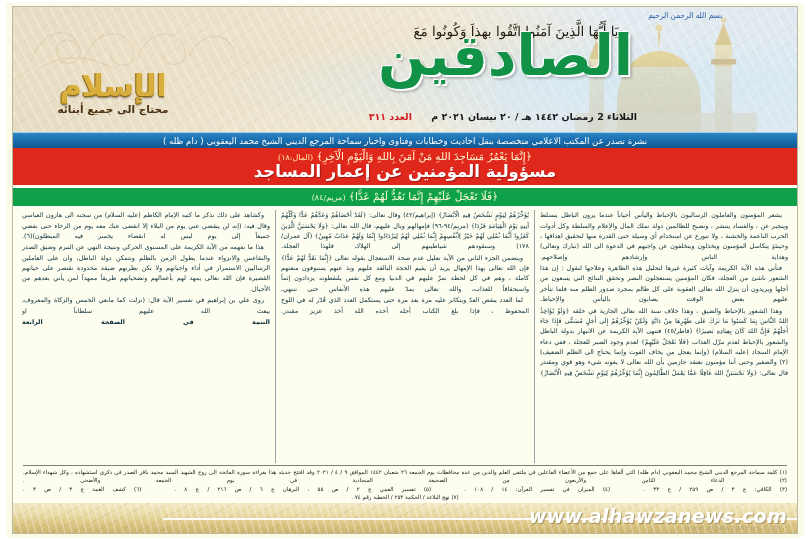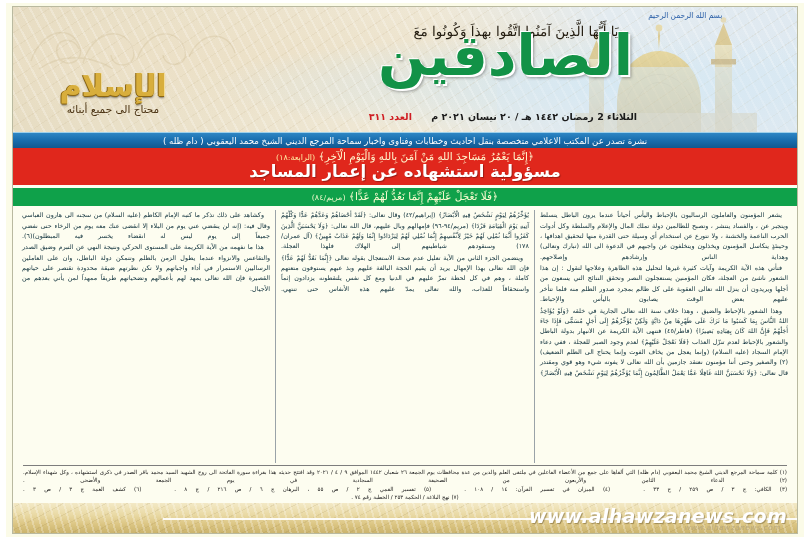--- a/index.html
+++ b/index.html
@@ -79,21 +79,21 @@
   }
   .emblem-word{
     font-size:30px;font-weight:bold;line-height:1;
     color:#d8ae3c;
     text-shadow:
       0 1px 0 #8a6512, 1px 0 0 #f3dd9a, -1px 0 0 #8a6512,
       0 2px 2px rgba(0,0,0,.45);
     letter-spacing:2px;
   }
   .emblem-sub{
-    margin-top:2px;font-size:10.5px;font-weight:normal;color:#4a3212;
+    margin-top:2px;font-size:10.5px;font-weight:bold;color:#4a3212;
     letter-spacing:.4px;
   }
 
   
   .bluebar{
     flex:0 0 15px;height:15px;
     background:linear-gradient(180deg,#2e86c4 0%,#1a6fb0 45%,#12588f 100%);
     color:#ffffff;font-size:8.6px;font-weight:normal;
     display:flex;align-items:center;justify-content:center;
     white-space:nowrap;letter-spacing:.1px;
@@ -255,23 +255,23 @@
         <div class="emblem-word">الإسلام</div>
         <div class="emblem-sub">محتاج الى جميع أبنائه</div>
       </div>
     </div>
 
     <div class="bluebar">نشرة تصدر عن المكتب الاعلامي متخصصة بنقل احاديث وخطابات وفتاوى واخبار سماحة المرجع الديني الشيخ محمد اليعقوبي ( دام ظله )</div>
 
     <div class="bar red">
       <div class="ayah">
         <span>﴿إِنَّمَا يَعْمُرُ مَسَاجِدَ اللهِ مَنْ آمَنَ بِاللهِ وَالْيَوْمِ الْآخِرِ﴾</span>
-        <span class="ref">(الرابعة:١٨)</span>
-      </div>
-      <div class="hl">مسؤولية استشهاده عن إعمار المساجد</div>
+        <span class="ref">(المال:١٨)</span>
+      </div>
+      <div class="hl">مسؤولية المؤمنين عن إعمار المساجد</div>
     </div>
 
     <div class="bar-gap"></div>
 
     <div class="bar green">
       <div class="ayah">
         <span>﴿فَلَا تَعْجَلْ عَلَيْهِمْ إِنَّمَا نَعُدُّ لَهُمْ عَدًّا﴾</span>
         <span class="ref">(مريم/٨٤)</span>
       </div>
     </div>
@@ -280,25 +280,28 @@
 
       <div class="col">
         <p class="ind">يشعر المؤمنون والعاملون الرساليون بالإحباط واليأس أحياناً عندما يرون الباطل يتسلط ويتجبر عن ، والفساد ينتشر ، وتصبح للظالمين دولة تملك المال والإعلام والسلطة وكل أدوات الحرب الناعمة والخشنة ، ولا تتورع عن استخدام أي وسيلة حتى القدرة منها لتحقيق اهدافها ، وحينئذٍ يتكاسل المؤمنون ويخذلون ويتخلفون عن واجبهم في الدعوة الى الله (تبارك وتعالى) وهداية الناس وإرشادهم وإصلاحهم.</p>
         <p class="ind">فتأتي هذه الآية الكريمة وآيات كثيرة غيرها لتحليل هذه الظاهرة وعلاجها لتقول : إن هذا الشعور ناشئ من العجلة، فكان المؤمنين يستعجلون النصر وتحقق النتائج التي يسعون من أجلها ويريدون أن ينزل الله تعالى العقوبة على كل ظالم بمجرد صدور الظلم منه فلما تتأخر عليهم بعض الوقت يصابون باليأس والإحباط.</p>
         <p class="ind">وهذا الشعور بالإحباط والضيق ، وهذا خلاف سنة الله تعالى الجارية في خلقه ﴿وَلَوْ يُؤَاخِذُ اللهُ النَّاسَ بِمَا كَسَبُوا مَا تَرَكَ عَلَى ظَهْرِهَا مِنْ دَابَّةٍ وَلَكِنْ يُؤَخِّرُهُمْ إِلَى أَجَلٍ مُسَمًّى فَإِذَا جَاءَ أَجَلُهُمْ فَإِنَّ اللهَ كَانَ بِعِبَادِهِ بَصِيرًا﴾ (فاطر/٤٥) فتنهى الآية الكريمة عن الانبهار بدولة الباطل والشعور بالإحباط لعدم تنزّل العذاب ﴿فَلَا تَعْجَلْ عَلَيْهِمْ﴾ لعدم وجود الصبر للعجلة ، ففي دعاء الإمام السجاد (عليه السلام) (وإنما يعجل من يخاف الفوت وإنما يحتاج الى الظلم الضعيف)(٢) والصغير وحتى أننا مؤمنون نعتقد جازمين بأن الله تعالى لا يفوته شيء وهو قوي ومقتدر قال تعالى: ﴿وَلَا تَحْسَبَنَّ اللهَ غَافِلًا عَمَّا يَعْمَلُ الظَّالِمُونَ إِنَّمَا يُؤَخِّرُهُمْ لِيَوْمٍ تَشْخَصُ فِيهِ الْأَبْصَارُ﴾</p>
       </div>
 
       <div class="col">
         <p>يُؤَخِّرُهُمْ لِيَوْمٍ تَشْخَصُ فِيهِ الْأَبْصَارُ﴾ (إبراهيم/٤٢) وقال تعالى: ﴿لَقَدْ أَحْصَاهُمْ وَعَدَّهُمْ عَدًّا وَكُلُّهُمْ آتِيهِ يَوْمَ الْقِيَامَةِ فَرْدًا﴾ (مريم/٩٤-٩٦) فإمهالهم وبال عليهم، قال الله تعالى: ﴿وَلَا يَحْسَبَنَّ الَّذِينَ كَفَرُوا أَنَّمَا نُمْلِي لَهُمْ خَيْرٌ لِأَنْفُسِهِمْ إِنَّمَا نُمْلِي لَهُمْ لِيَزْدَادُوا إِثْمًا وَلَهُمْ عَذَابٌ مُهِينٌ﴾ (آل عمران/١٧٨) وسنقودهم شياطينهم إلى الهلاك فلهذا العجلة.</p>
         <p class="ind">ويتضمن الجزء الثاني من الآية تعليل عدم صحة الاستعجال بقوله تعالى ﴿إِنَّمَا نَعُدُّ لَهُمْ عَدًّا﴾ فإن الله تعالى بهذا الإمهال يريد أن يقيم الحجة البالغة عليهم وبذ عبهم يستوفون متعتهم كاملة ، وهم في كل لحظة تمرّ عليهم في الدنيا ومع كل نفس يلتقطونه يزدادون إثماً واستحقاقاً للعذاب، والله تعالى يمدّ عليهم هذه الأنفاس حتى تنتهي.</p>
+        <p class="ind">لما العدد ينقص العدّ ويتكاثر عليه مرة بعد مرة حتى يستكمل العدد الذي قُدّر له في اللوح المحفوظ ، فإذا بلغ الكتاب أجله أخذه الله أخذ عزيز مقتدر.</p>
       </div>
 
       <div class="col">
         <p class="ind">وكشاهد على ذلك تذكر ما كتبه الإمام الكاظم (عليه السلام) من سجنه الى هارون العباسي وقال فيه: (إنه لن ينقضي عني يوم من البلاء إلا انقضى عنك معه يوم من الرخاء حتى نفضي جميعاً إلى يوم ليس له انقضاء يخسر فيه المبطلون)(٦).</p>
         <p class="ind">هذا ما نفهمه من الآية الكريمة على المستوى الحركي ونتيجة النهي عن التبرم وضيق الصدر والتقاعس والانزواء عندما يطول الزمن بالظلم وتتمكن دولة الباطل، وان على العاملين الرساليين الاستمرار في أداء واجباتهم ولا تكن نظرتهم ضيقة محدودة تقتصر على حياتهم القصيرة فإن الله تعالى يمهد لهم بأعمالهم وتضحياتهم طريقاً ممهداً لمن يأتي بعدهم من الأجيال.</p>
+        <p class="ind">روى علي بن إبراهيم في تفسير الآية قال: (نزلت كما مانعي الخمس والزكاة والمعروف، يبعث الله عليهم سلطاناً او</p>
+        <p class="contin">التتمة في الصفحة الرابعة</p>
       </div>
 
     </div>
 
     <div class="notes">
       <p>(١) كلمة سماحة المرجع الديني الشيخ محمد اليعقوبي (دام ظله) التي ألقاها على جمع من الأعضاء الفاعلين في ملتقى العلم والدين من عدة محافظات يوم الجمعة ٢٦ شعبان ١٤٤٢ الموافق ٩ / ٤ / ٢٠٢١ وقد افتتح حديثه هذا بقراءة سورة الفاتحة الى روح الشهيد السيد محمد باقر الصدر في ذكرى استشهاده ، وكل شهداء الإسلام.</p>
       <p>
         <span>(٢) الدعاء الثامن والأربعون من الصحيفة السجادية في يوم الجمعة والأضحى .</span>
       </p>
       <p>

